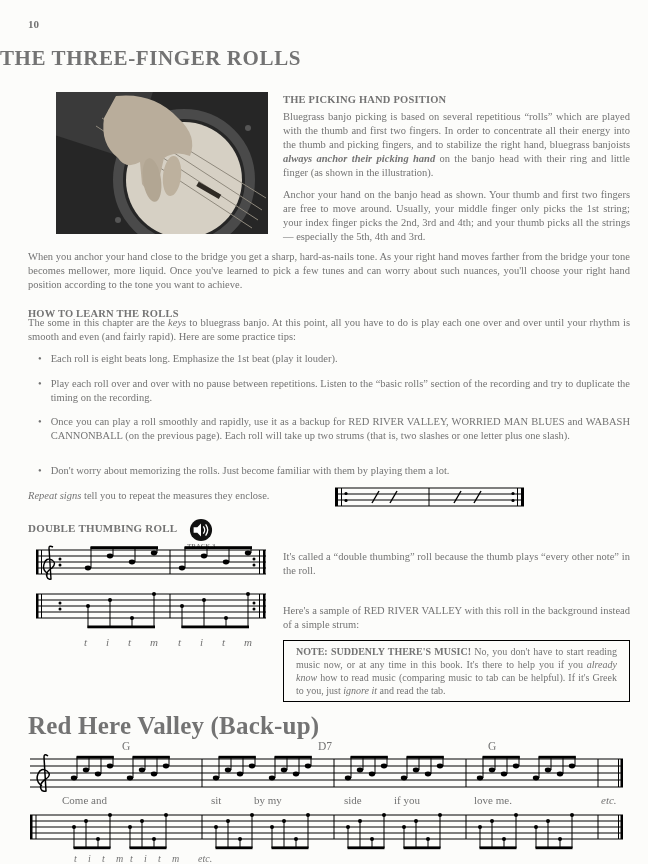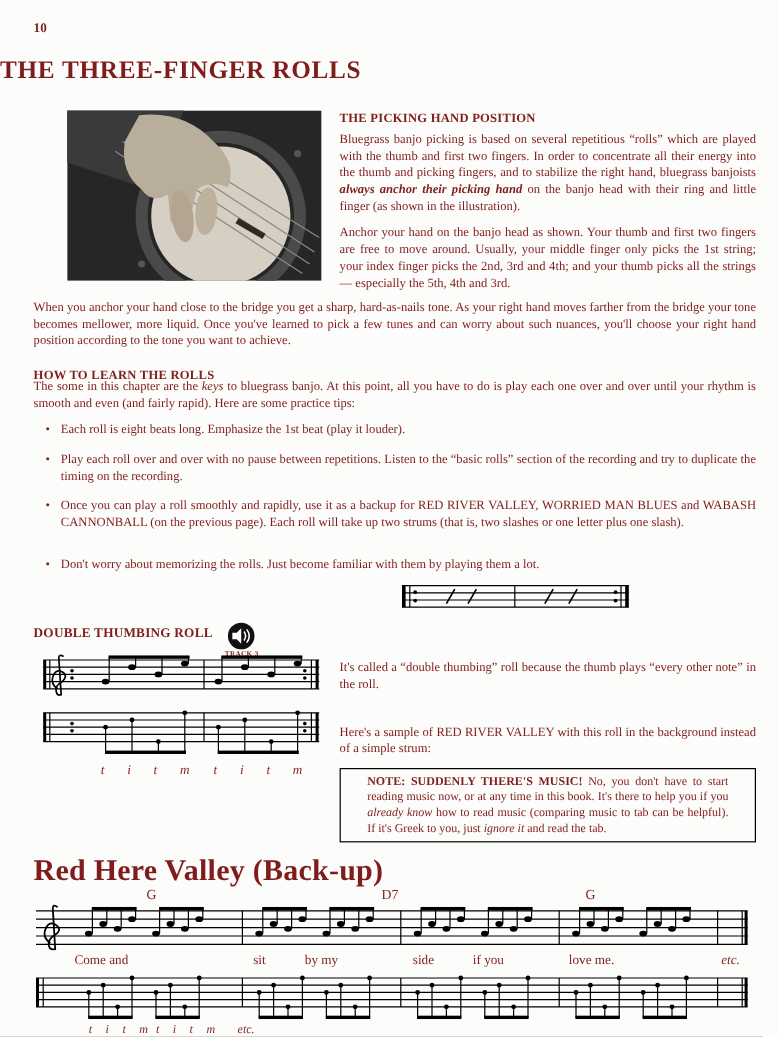--- a/index.html
+++ b/index.html
@@ -1,18 +1,18 @@
 <!DOCTYPE html>
 <html><head>
 <meta charset="utf-8">
 <style>
   *{margin:0;padding:0;box-sizing:border-box}
   html,body{background:#9a9a9a}
   .page{position:relative;width:648px;height:864px;margin:0 auto;background:#fcfcfa;
-        font-family:"Liberation Serif",serif;color:#7f1d1d;overflow:hidden}
+        font-family:"Liberation Serif",serif;color:#737373;overflow:hidden}
   .abs{position:absolute}
   .b{font-weight:bold}
   .i{font-style:italic}
   .jt{font-size:10.5px;line-height:1.33;text-align:justify}
   .ph{font-size:10.5px;font-weight:bold;letter-spacing:.2px;margin-bottom:5px}
   .page-num{left:28px;top:18px;font-size:11px;font-weight:bold}
   .title{left:0;top:46px;width:100%;text-align:left;font-size:21px;font-weight:bold;letter-spacing:.6px}
   .photo{left:56px;top:92px;width:212px;height:142px}
   .colR{left:283px;width:347px}
   .full{left:28px;width:602px}
@@ -22,21 +22,21 @@
   .rep-row{left:28px;top:490px;font-size:10.5px}
   .rep-svg{left:332px;top:484px}
   .roll-head{left:28px;top:518px;display:flex;align-items:flex-start;gap:10px}
   .roll-head .hh{font-size:11px;font-weight:bold;letter-spacing:.2px;padding-top:4px}
   .trackcol{display:flex;flex-direction:column;align-items:center}
   .tracklab{font-size:6px;font-weight:bold;letter-spacing:.3px;margin-top:1px}
   .nota{left:30px;top:544px;width:242px;height:106px}
   .fing{position:absolute;top:92px;font-size:11px;font-style:italic}
   .pR1{top:550px}
   .pR2{top:604px}
-  .nbox{left:283px;top:640px;width:347px;border:1.4px solid #000;padding:4px 22px;
+  .nbox{left:283px;top:640px;width:347px;border:1.4px solid #000;padding:4px 12px;
         font-size:10px;line-height:1.3;text-align:justify}
   .song-title{left:28px;top:712px;font-size:25px;font-weight:bold;letter-spacing:.2px}
   .song{left:26px;top:740px;width:600px;height:124px}
   .chord{position:absolute;top:0;font-size:11.5px}
   .treble{position:absolute;left:0;top:12px}
   .tabsvg{position:absolute;left:0;top:70px}
   .lyr{position:absolute;top:54px;font-size:11px;white-space:nowrap}
   .sfing{position:absolute;top:113px;font-size:10px;font-style:italic}
   svg .fill{fill:#000}
 </style>
@@ -92,20 +92,21 @@
   </div>
   <div class="bul" style="top:415px">
     <span class="mk">•</span>
     <span class="tx">Once you can play a roll smoothly and rapidly, use it as a backup for RED RIVER VALLEY, WORRIED MAN BLUES and WABASH CANNONBALL (on the previous page).  Each roll will take up two strums (that is, two slashes or one letter plus one slash).</span>
   </div>
   <div class="bul" style="top:464px">
     <span class="mk">•</span>
     <span class="tx">Don't worry about memorizing the rolls.  Just become familiar with them by playing them a lot.</span>
   </div>
 
+  <p class="abs rep-row"><span class="i">Repeat signs</span><span> tell you to repeat the measures they enclose.</span></p>
   <div class="abs rep-svg">
     <svg viewBox="0 0 195 26" width="195" height="26">
       <g stroke="#000" stroke-width="1">
         <line x1="3" y1="4" x2="192" y2="4"></line>
           <line x1="3" y1="10" x2="192" y2="10"></line>
         <line x1="3" y1="16" x2="192" y2="16"></line>
           <line x1="3" y1="22" x2="192" y2="22"></line>
       </g>
       <rect class="fill" x="3" y="4" width="3" height="18"></rect>
       <line x1="9.5" y1="4" x2="9.5" y2="22" stroke="#000"></line>

